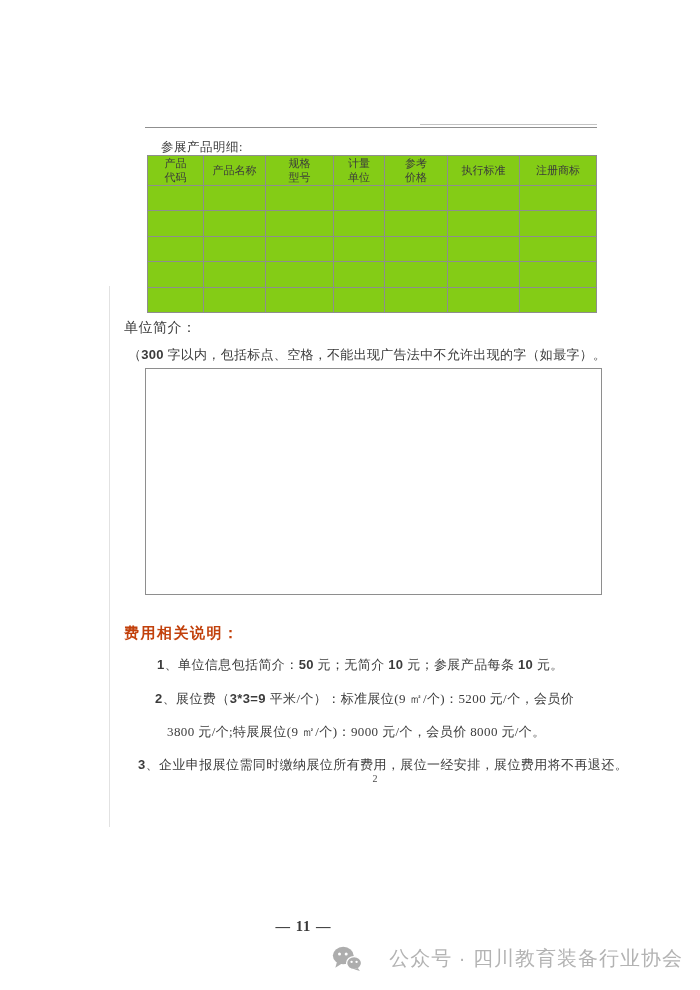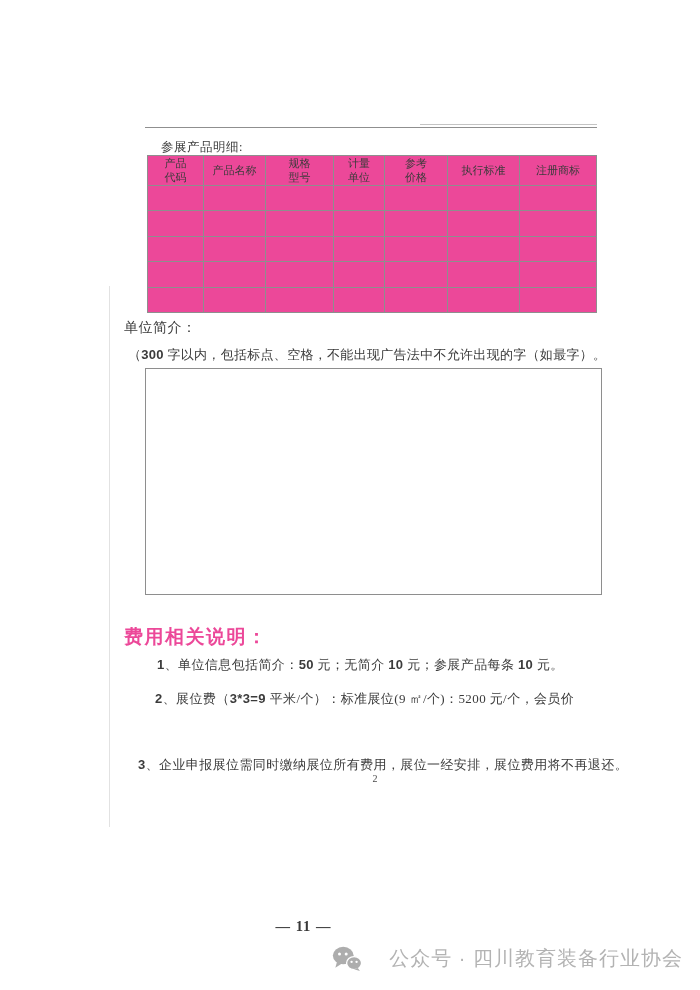--- a/index.html
+++ b/index.html
@@ -16,41 +16,41 @@
   
   .top-rule       { left:145px; top:127px; width:452px; height:1px; background:#8f8f8f; }
   .top-rule-ghost { left:420px; top:124px; width:177px; height:1px; background:#c4c4c4; }
   .page-edge-left { left:109px; top:286px; width:1px;  height:541px; background:#e2e2e2; }
 
   
   .tbl-label { left:150px; top:139px; font-size:12.5px; letter-spacing:0.5px;margin-left:11px; }
   table.product {
     position:absolute; left:147px; top:155px;
     border-collapse:collapse; table-layout:fixed; width:449px;
-    background:#ec4899;
+    background:#84cc16;
   }
   table.product th, table.product td { border:1px solid #8e8e8e; padding:0; }
   table.product th {
     font-weight:normal; font-size:11px; line-height:1.3;
     white-space:pre-line; text-align:center; vertical-align:middle;
     height:27px; color:#3b3b3b;
   }
   table.product td { height:25.5px; }
 
   
   .unit-label  { left:124px; top:319px; font-size:14px; letter-spacing:0.5px; }
   .intro-note  { left:128px; top:346px; font-size:13px; letter-spacing:0.3px; white-space:nowrap; }
   .intro-box   { left:145px; top:368px; width:457px; height:227px; border:1px solid #8e8e8e; background:#fff; }
 
   
   .note-line  { left:124px; top:601px; font-size:14.5px; letter-spacing:1px; }
   .fees-title {
-    left:124px; top:624px; font-size:19px; font-weight:bold;
+    left:124px; top:624px; font-size:15px; font-weight:bold;
     font-family:"Liberation Sans","DejaVu Sans",sans-serif;
-    letter-spacing:1.5px; color:#ec4899;
+    letter-spacing:1.5px; color:#c2410c;
   }
   .fee-line   { font-size:13px; letter-spacing:0.4px; white-space:nowrap; }
   .fee-1      { left:157px; top:656px; }
   .fee-2a     { left:155px; top:690px; }
   .fee-2b     { left:167px; top:723px; }
   .fee-3      { left:138px; top:756px; }
   .b          { font-weight:bold; font-family:"Liberation Sans","DejaVu Sans",sans-serif; }
 
   .inner-pn  { left:110px; top:773px; width:530px; text-align:center; font-size:10px; color:#4a4a4a; }
 
@@ -157,20 +157,21 @@
 
   <div class="abs intro-note"><span>（</span><span class="b">300</span><span> 字以内，包括标点、空格，不能出现广告法中不允许出现的字（如最字）。</span></div>
 
   <div class="abs intro-box"></div>
 
 
   <div class="abs fees-title">费用相关说明：</div>
 
   <div class="abs fee-line fee-1"><span class="b">1</span><span>、单位信息包括简介：</span><span class="b">50</span><span> 元；无简介 </span><span class="b">10</span><span> 元；参展产品每条 </span><span class="b">10</span><span> 元。</span></div>
   <div class="abs fee-line fee-2a"><span class="b">2</span><span>、展位费（</span><span class="b">3*3=9</span><span> 平米/个）：标准展位(9 ㎡/个)：5200 元/个，会员价</span></div>
+  <div class="abs fee-line fee-2b"><span>3800 元/个;特展展位(9 ㎡/个)：9000 元/个，会员价 8000 元/个。</span></div>
   <div class="abs fee-line fee-3"><span class="b">3</span><span>、企业申报展位需同时缴纳展位所有费用，展位一经安排，展位费用将不再退还。</span></div>
 
   <div class="abs inner-pn">2</div>
 
   <div class="abs footer-pn">— 11 —</div>
 
   <div class="abs watermark">
     <span>
       <svg width="30" height="25" viewBox="0 0 36 30">
         <ellipse cx="13.5" cy="11.5" rx="12.5" ry="10.5" fill="#adadad"></ellipse>

